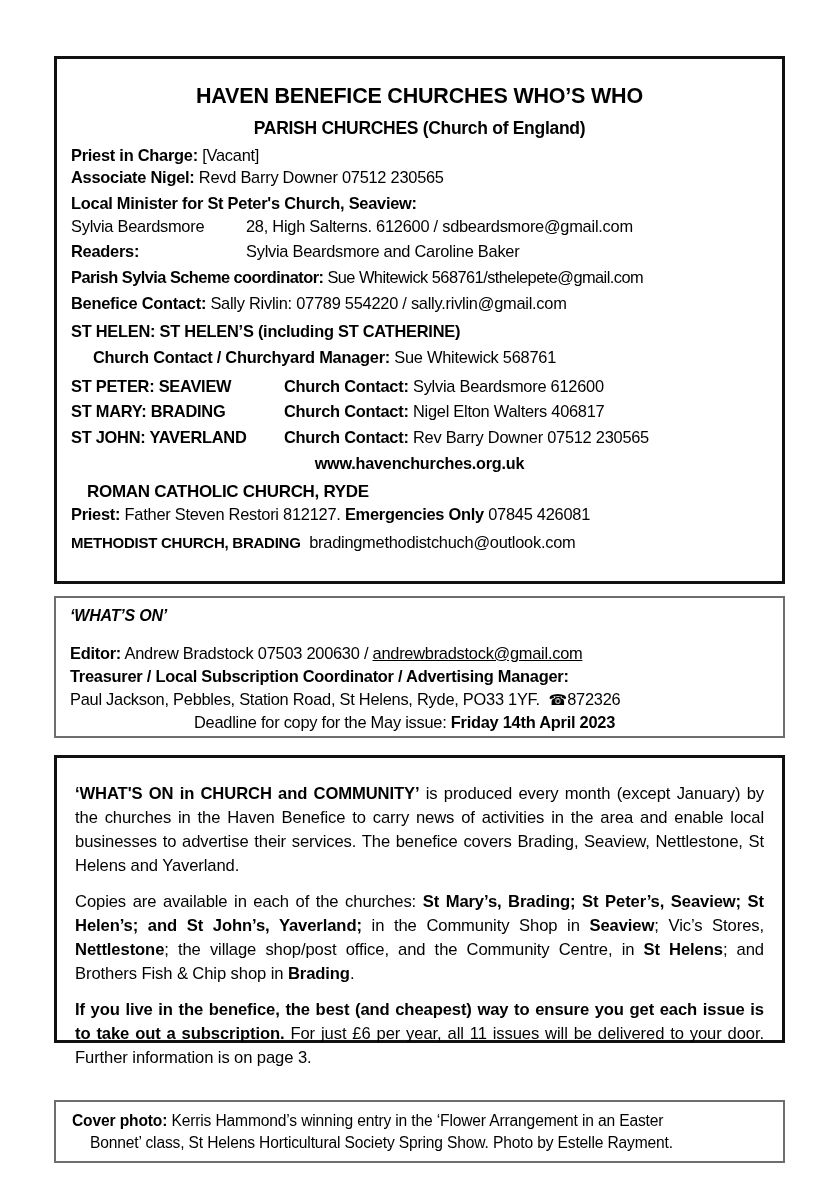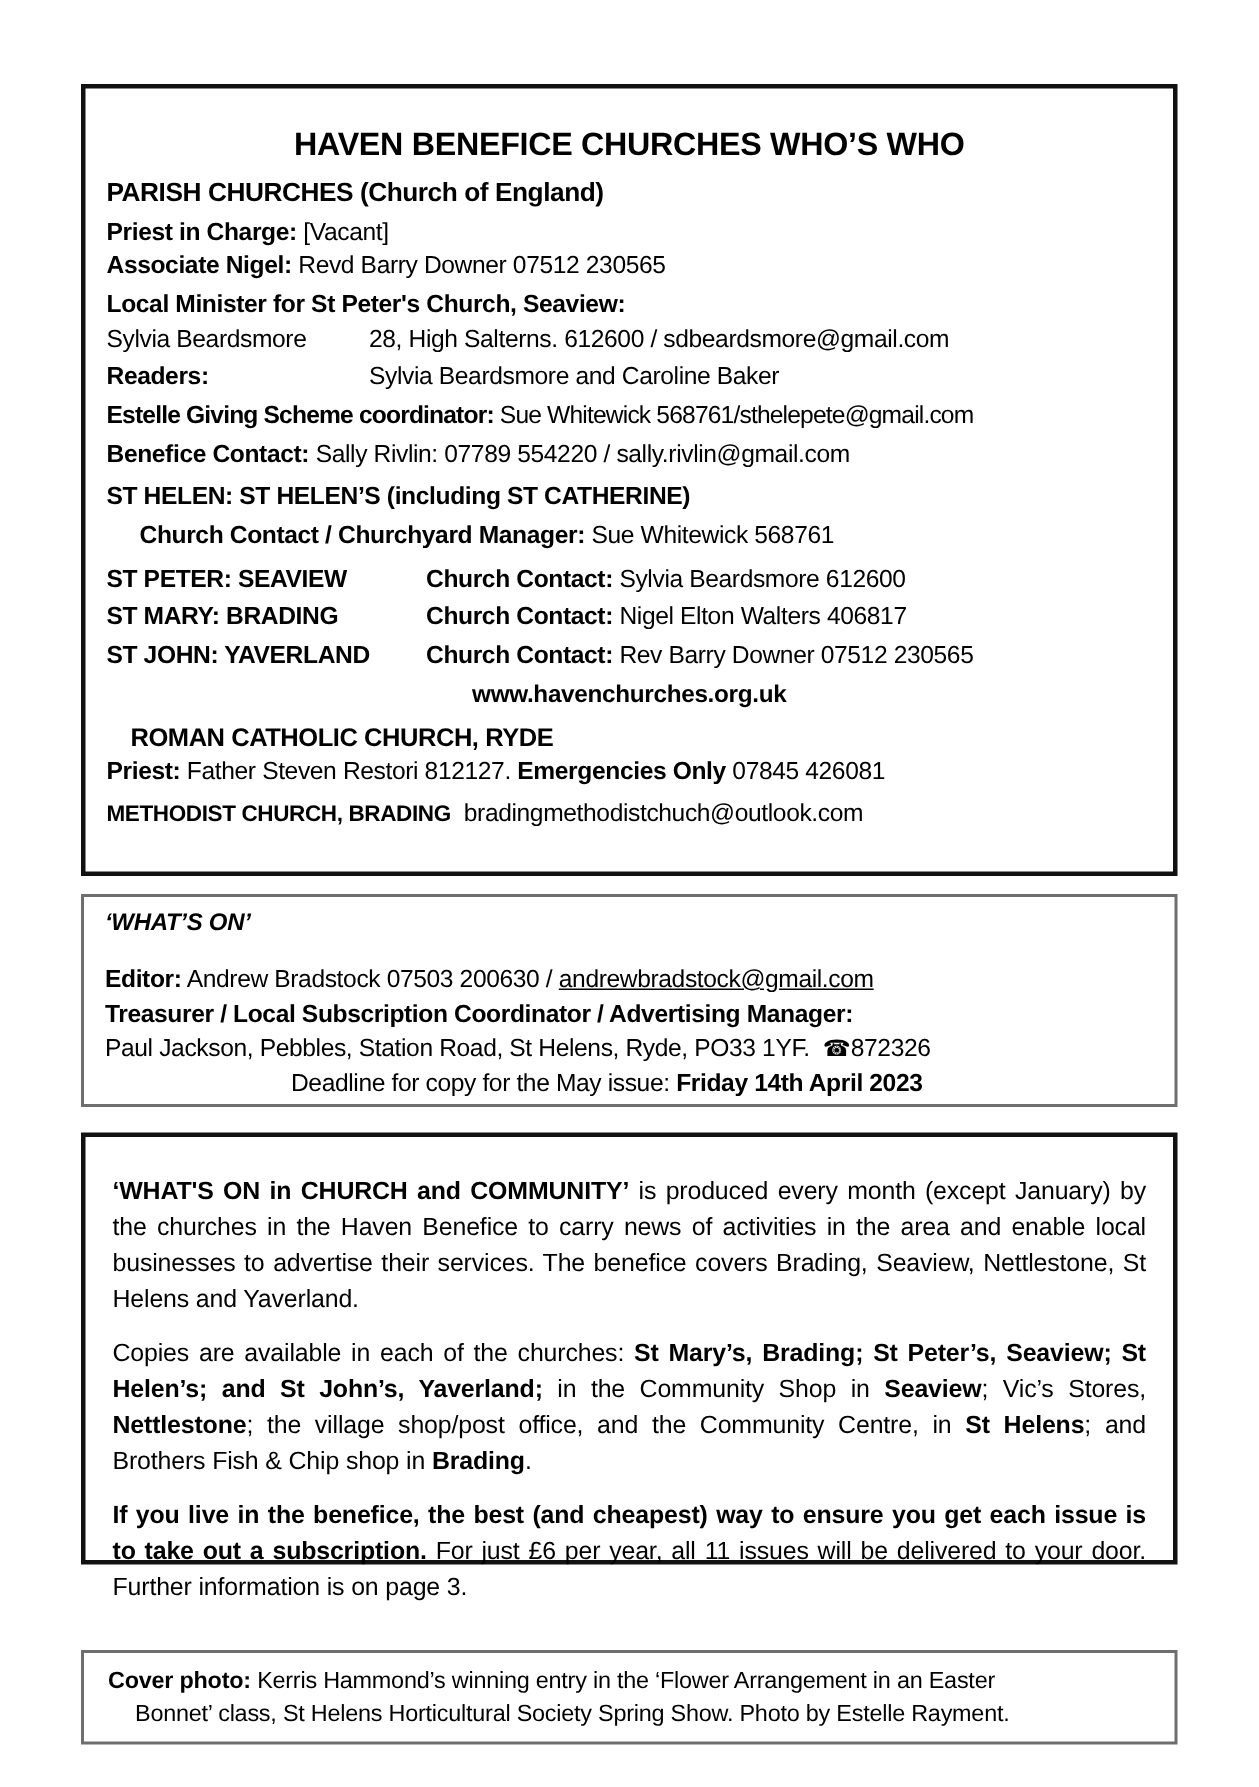--- a/index.html
+++ b/index.html
@@ -50,20 +50,21 @@
     letter-spacing: -0.2px;
     margin: 2px 0 9px 0;
     line-height: 1.1;
   }
   .sec-head {
     font-size: 17.5px;
     font-weight: bold;
     letter-spacing: -0.3px;
     margin: 0 0 7px 0;
     line-height: 1.15;
+    text-align: center;
   }
   .ln {
     font-size: 16.4px;
     line-height: 1.32;
     margin: 0 0 1px 0;
     letter-spacing: -0.25px;
     white-space: nowrap;
   }
   .ln.gap {
     margin-top: 7px;
@@ -208,21 +209,21 @@
 
     <div class="ln">
       <span class="col-lbl" style="font-weight:normal">Sylvia Beardsmore</span><span>28, High Salterns. 612600 / sdbeardsmore@gmail.com</span>
     </div>
 
     <div class="ln gap-sm">
       <span class="col-lbl">Readers:</span><span>Sylvia Beardsmore and Caroline Baker</span>
     </div>
 
     <div class="ln tight gap-sm">
-      <b>Estelle Giving Scheme coordinator:</b>
+      <b>Parish Sylvia Scheme coordinator:</b>
       <span>Sue Whitewick 568761/sthelepete@gmail.com</span>
     </div>
 
     <div class="ln gap-sm">
       <b>Benefice Contact:</b>
       <span>Sally Rivlin: 07789 554220 / sally.rivlin@gmail.com</span>
     </div>
 
     <div class="ln gap">
       <b>ST HELEN: ST HELEN’S (including ST CATHERINE)</b>

